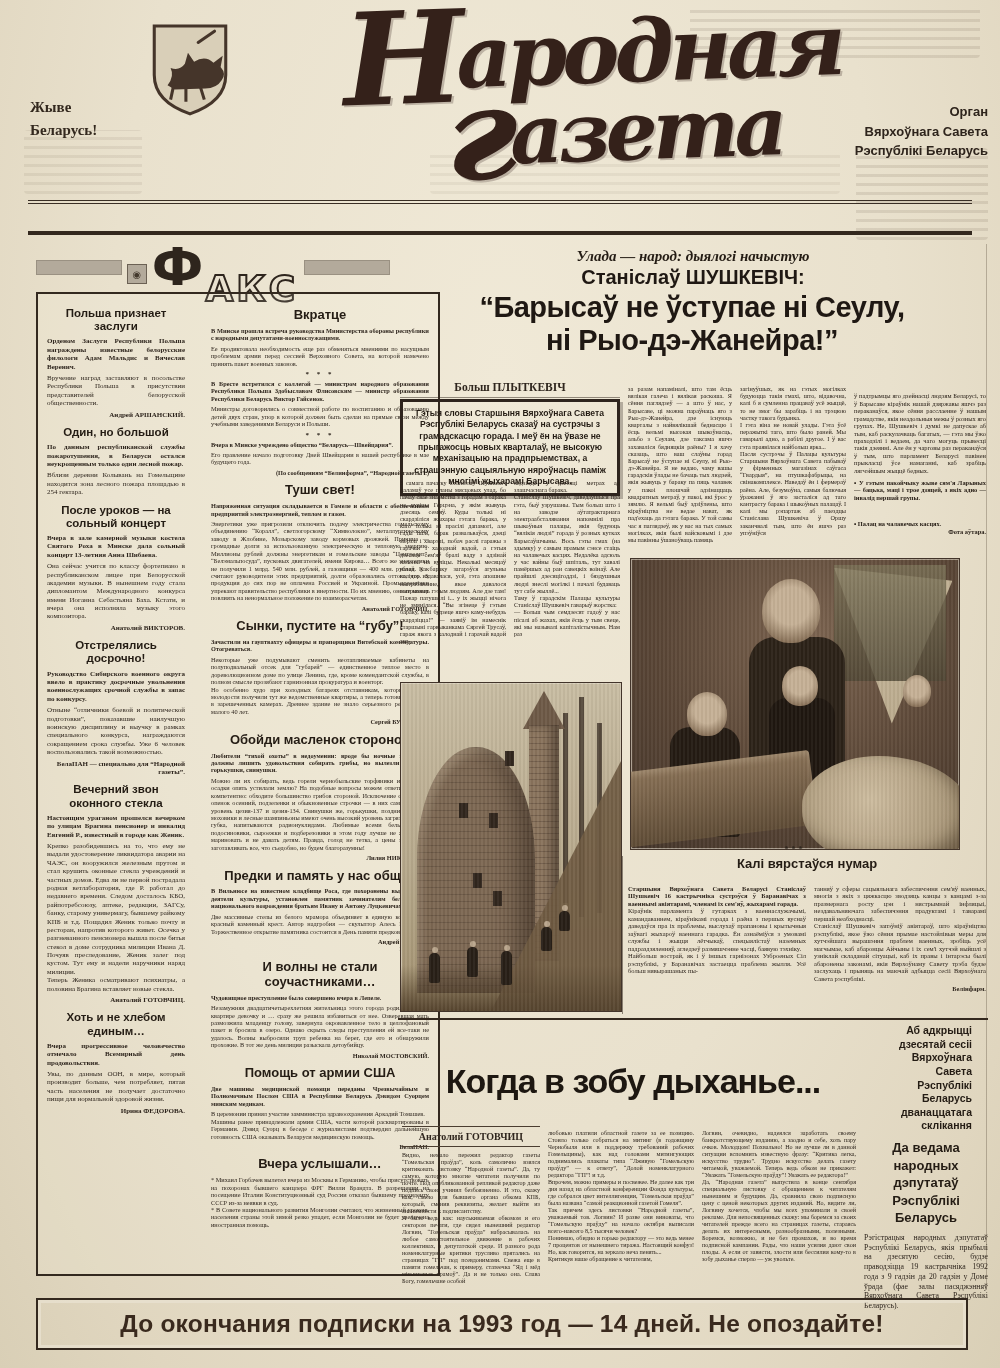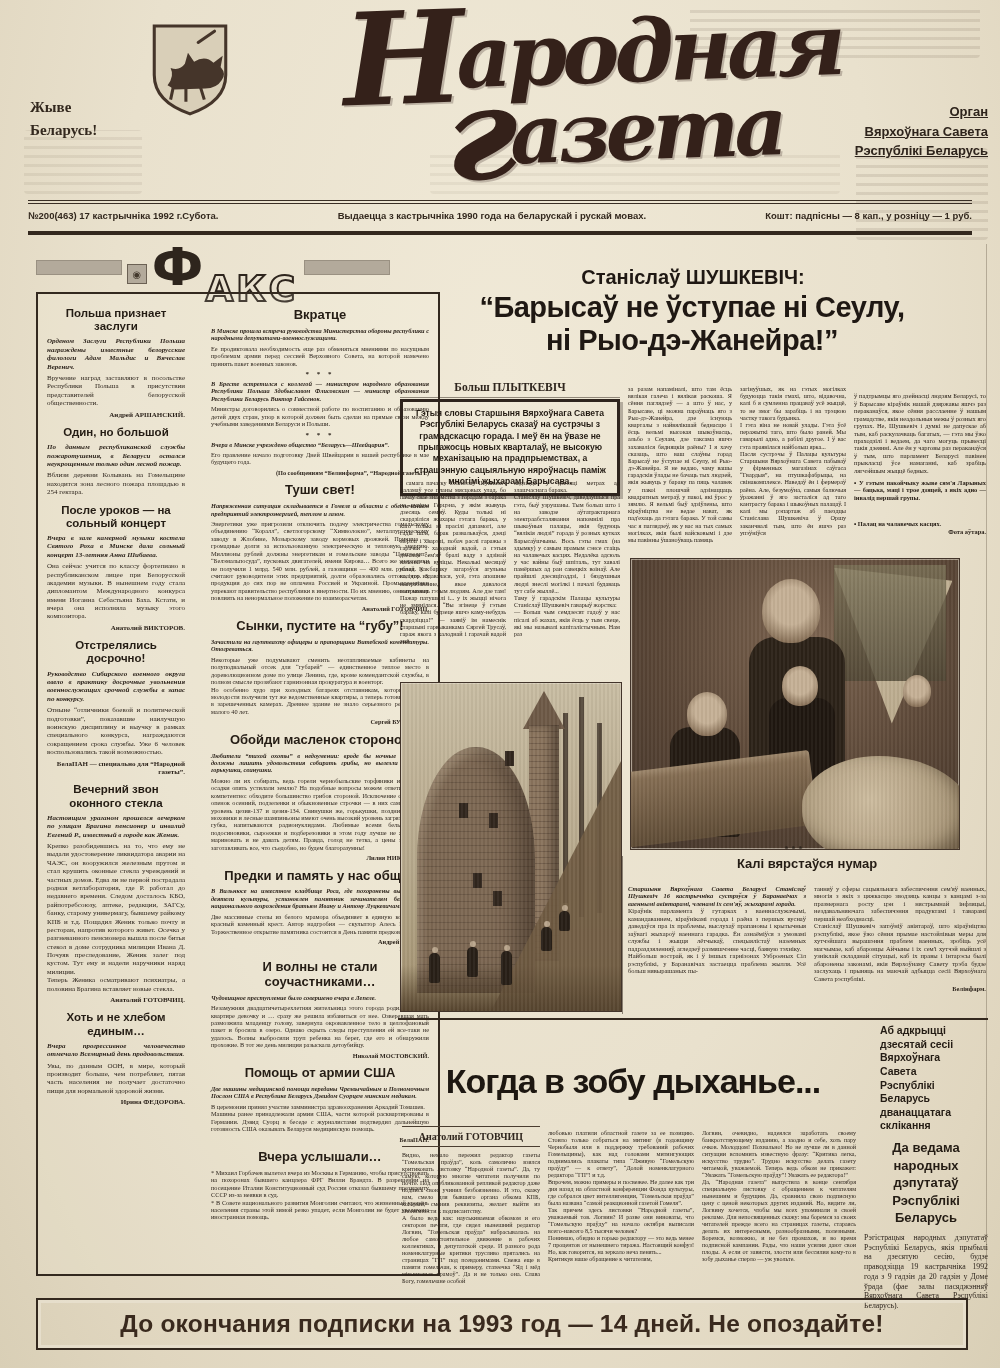--- a/index.html
+++ b/index.html
@@ -14,41 +14,41 @@
   .coat{position:absolute;left:148px;top:22px;width:84px;height:96px;}
   .slogan{position:absolute;left:30px;top:96px;width:120px;font:bold 15px/1.5 "Liberation Serif",serif;
     color:#33281e;white-space:pre-line;}
   .masthead{position:absolute;left:295px;top:6px;width:580px;height:198px;transform:rotate(-2deg);color:#34211a;}
   .mast-l1,.mast-l2{position:absolute;font-family:"DejaVu Serif","Liberation Serif",serif;font-style:italic;font-weight:bold;
     letter-spacing:-5px;text-shadow:2px 2px 0 rgba(52,33,26,.25);}
   .mast-l1{left:50px;top:-4px;font-size:86px;}
   .mast-l2{left:150px;top:78px;font-size:82px;}
   .mast-cap{font-size:128px;line-height:0;vertical-align:-14px;letter-spacing:-8px;}
   .organ{position:absolute;left:806px;top:102px;width:182px;text-align:right;
-    font:bold 13px/1.5 "Liberation Sans","DejaVu Sans",sans-serif;color:#2e241c;white-space:pre-line;text-decoration:underline;}
+    font:bold 13px/1.5 "Liberation Sans","DejaVu Sans",sans-serif;color:#2e241c;white-space:pre-line;}
   .rule-thin{position:absolute;left:28px;width:944px;height:1px;background:#3a2f25;}
   .dateline{position:absolute;left:28px;top:210px;width:944px;display:flex;justify-content:space-between;
     font:bold 9.5px/1.2 "Liberation Sans","DejaVu Sans",sans-serif;color:#33281e;}
   .rule-thick{position:absolute;left:28px;top:231px;width:944px;height:4px;background:#33281e;}
   
   .faks-logo{position:absolute;left:36px;top:244px;width:354px;height:46px;display:flex;align-items:center;}
   .faks-bar{height:13px;background:#b3aa9b;border:1px solid #9a9182;flex:1;}
   .faks-sq{width:18px;height:18px;margin:14px 3px 0 5px;background:#b3aa9b;border:1px solid #6b6154;
     display:flex;align-items:center;justify-content:center;font-size:10px;color:#443a2e;}
   .faks-f{font:bold 52px/0.9 "DejaVu Sans","Liberation Sans",sans-serif;color:#2e251d;margin:0 2px;}
   .faks-aks{font:bold 36px/1 "DejaVu Sans","Liberation Sans",sans-serif;letter-spacing:3px;color:#e9e1cf;
     -webkit-text-stroke:2px #2e251d;text-shadow:0 0 1px #2e251d;margin-right:6px;margin-top:44px;}
   .faks-box{position:absolute;left:36px;top:292px;width:404px;height:984px;border:2px solid #33291f;
     padding:8px 9px;box-sizing:border-box;display:flex;gap:26px;overflow:hidden;background:rgba(255,252,240,.12);}
   .fcolL{width:138px;flex:none;}
   .fcolR{flex:1;min-width:0;}
   .fitem{margin-bottom:7px;}
   .ftitleL{font:bold 11.5px/1.15 "Liberation Sans","DejaVu Sans",sans-serif;text-align:center;margin:5px 0 4px;color:#241c14;}
   .ftitleR{font:bold 13px/1.15 "Liberation Sans","DejaVu Sans",sans-serif;text-align:center;margin:6px 0 4px;color:#241c14;}
-  .flead{font-weight:bold;font-style:italic;}
+  .flead{font-weight:bold;}
   .ftxtL{font-size:7px;line-height:1.2;text-align:justify;white-space:pre-line;margin:0 0 3px;}
   .ftxtR{font-size:6.3px;line-height:1.18;text-align:justify;white-space:pre-line;margin:0 0 3px;}
   .fsig{font-weight:bold;text-align:right;margin:1px 0 3px;}
   .fsep{text-align:center;font-weight:bold;font-size:7px;letter-spacing:3px;margin:2px 0;}
   p:empty{display:none;}
   
   .kicker{position:absolute;left:400px;top:247px;width:586px;text-align:center;
     font:bold italic 15px/1.2 "Liberation Serif","DejaVu Serif",serif;color:#241c14;}
   .speaker{position:absolute;left:400px;top:266px;width:586px;text-align:center;
     font:bold 20px/1.1 "Liberation Sans","DejaVu Sans",sans-serif;color:#1f1813;}
@@ -123,21 +123,21 @@
   .r-head{position:absolute;left:396px;top:1064px;width:474px;text-align:center;
     font:bold 34px/1 "Liberation Sans","DejaVu Sans",sans-serif;color:#1d1711;letter-spacing:-1px;}
   .r-byline{position:absolute;left:402px;top:1126px;width:138px;text-align:center;
     font:bold 10px/1.9 "Liberation Serif",serif;border-top:1px solid #4a3d30;border-bottom:1px solid #4a3d30;}
   .r-col{position:absolute;font-size:6.1px;line-height:1.15;text-align:justify;white-space:pre-line;overflow:hidden;}
   .rA{left:402px;top:1152px;width:138px;height:142px;}
   .rB{left:548px;top:1130px;width:146px;height:164px;}
   .rC{left:702px;top:1130px;width:154px;height:164px;}
   
   .session{position:absolute;left:864px;top:1024px;width:124px;}
-  .s-h1{font:bold 10.5px/1.3 "Liberation Sans","DejaVu Sans",sans-serif;text-align:left;color:#241c14;margin:0 16px 5px;}
+  .s-h1{font:bold 10.5px/1.3 "Liberation Sans","DejaVu Sans",sans-serif;text-align:right;color:#241c14;margin:0 16px 5px;}
   .s-p{font-size:7.8px;line-height:1.25;text-align:justify;margin:0 0 6px;}
   .s-h2{font:bold 13px/1.35 "Liberation Sans","DejaVu Sans",sans-serif;text-align:center;color:#241c14;margin:6px 0;}
   
   .banner{position:absolute;left:36px;top:1298px;width:928px;height:48px;border:2px solid #33281e;
     box-shadow:0 0 0 3px rgba(233,225,207,.8) inset;display:flex;align-items:center;justify-content:center;
     font:bold 24.5px/1 "Liberation Sans","DejaVu Sans",sans-serif;color:#3a2a1e;letter-spacing:.2px;}
   .fold{position:absolute;left:986px;top:244px;width:1px;height:1046px;background:rgba(70,55,40,.3);}
 </style>
 </head>
 <body>
@@ -159,25 +159,20 @@
 Беларусь!</div>
   <div class="masthead">
     <div class="mast-l1"><span class="mast-cap">Н</span><span>ародная</span></div>
     <div class="mast-l2"><span class="mast-cap">г</span><span>азета</span></div>
   </div>
   <div class="organ pre">Орган
 Вярхоўнага Савета
 Рэспублікі Беларусь</div>
   <div class="rule-thin" style="top:200px;"></div>
   <div class="rule-thin" style="top:203px;"></div>
-  <div class="dateline">
-    <span>№200(463) 17 кастрычніка 1992 г.Субота.</span>
-    <span>Выдаецца з кастрычніка 1990 года на беларускай і рускай мовах.</span>
-    <span>Кошт: падпісны — 8 кап., у розніцу — 1 руб.</span>
-  </div>
   <div class="rule-thick"></div>
 
   <div class="faks-logo">
     <div class="faks-bar" style="max-width:104px;"></div>
     <div class="faks-sq">◉</div>
     <div class="faks-f">Ф</div>
     <div class="faks-aks">АКС</div>
     <div class="faks-bar"></div>
   </div>
 
@@ -276,20 +271,21 @@
       <div class="fitem">
         <div class="ftitleR">Вчера услышали…</div>
         <p class="ftxtR">* Михаил Горбачев вылетел вчера из Москвы в Германию, чтобы присутствовать на похоронах бывшего канцлера ФРГ Вилли Брандта. В разрешении на посещение Италии Конституционный суд России отказал бывшему президенту СССР из-за неявки в суд.
 * В Совете национального развития Монголии считают, что жизненный уровень населения страны этой зимой резко упадет, если Монголии не будет увеличена иностранная помощь.</p>
 
       </div>
 
     </div>
   </div>
 
+  <div class="kicker">Улада — народ: дыялогі начыстую</div>
   <div class="speaker">Станіслаў ШУШКЕВІЧ:</div>
   <div class="headline">“Барысаў не ўступае ні Сеулу,
 ні Рыо-дэ-Жанейра!”</div>
   <div class="byline">Больш ПЛЫТКЕВІЧ</div>
   <div class="leadbox">Гэтыя словы Старшыня Вярхоўнага Савета Рэспублікі Беларусь сказаў на сустрэчы з грамадскасцю горада. І меў ён на ўвазе не прыгажосць новых кварталаў, не высокую механізацыю на прадпрыемствах, а страшэнную сацыяльную няроўнасць паміж многімі жыхарамі Барысава.</div>
   <div class="acol c1">З самага пачатку Станіслаў Шушкевіч паламаў усе планы мясцовых улад, бо пачаў сваё знаёмства з горадам з барака на вуліцы Герцэна, у якім жывуць дзесяць сем'яў. Куды толькі ні скардзіліся жыхары гэтага барака, у каго толькі ні прасілі дапамогі, але гады ішлі, барак развальваўся, дзеці мёрзлі і хварэлі, побач раслі гаражы з гарачай і халоднай вадой, а гэтыя дзесяць сем'яў бралі ваду з адзінай калонкі на вуліцы. Некалькі месяцаў назад у бараку загарэўся агульны калідор. Здавалася, усё, гэта апошняе выпрабаванне, якое давалося вытрымаць гэтым людзям. Але дзе там! Пажар патушылі і... у іх жыцці нічога не змянілася. “Вы згінеце ў гэтым бараку, калі будзеце яшчэ каму-небудзь скардзіцца!” — заявіў ім намеснік старшыні гарвыканкама Сяргей Трусаў, гараж якога з халоднай і гарачай вадой зна-</div>
   <div class="acol c2">ходзіцца ў дзесяці метрах ад злашчаснага барака.
 Станіслаў Шушкевіч, даведаўшыся пра гэта, быў узрушаны. Тым больш што і на заводзе аўтатрактарнага электраабсталявання напомнілі пра шыкоўныя палацы, якія будуюць “вялікія людзі” горада ў розных кутках Барысаўшчыны. Вось гэты гмах (на здымку) у самым прамым сэнсе стаіць на чалавечых касцях. Недалёка адсюль у час вайны быў шпіталь, тут хавалі памёршых ад ран савецкіх воінаў. Але прайшлі дзесяцігоддзі, і бяздушныя людзі знеслі могілкі і пачалі будаваць тут сабе жыллё...
 Таму ў гарадскім Палацы культуры Станіслаў Шушкевіч гаварыў жорстка:
 — Больш чым семдзесят гадоў у нас пісалі аб жахах, якія ёсць у тым свеце, які мы называлі капіталістычным. Нам раз</div>

